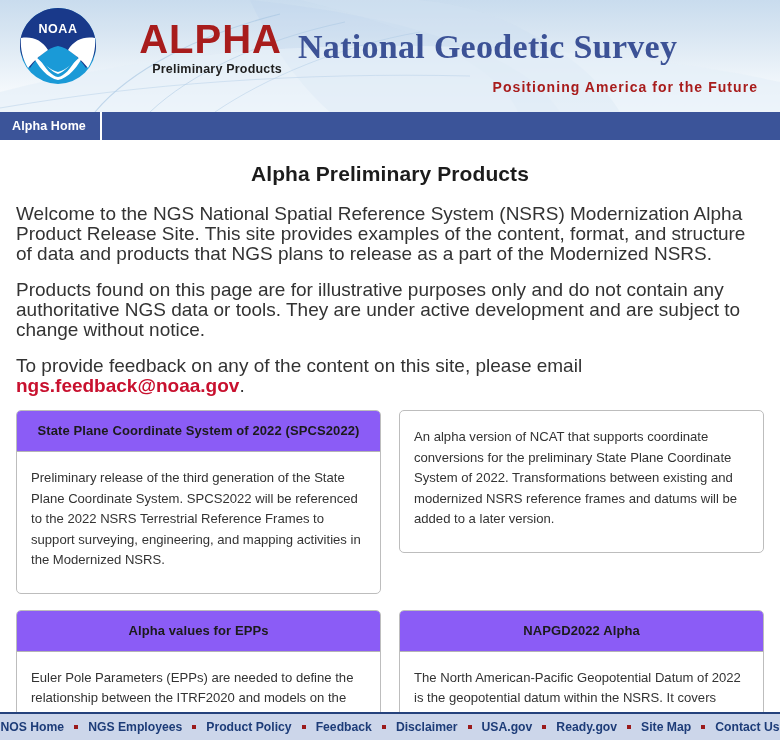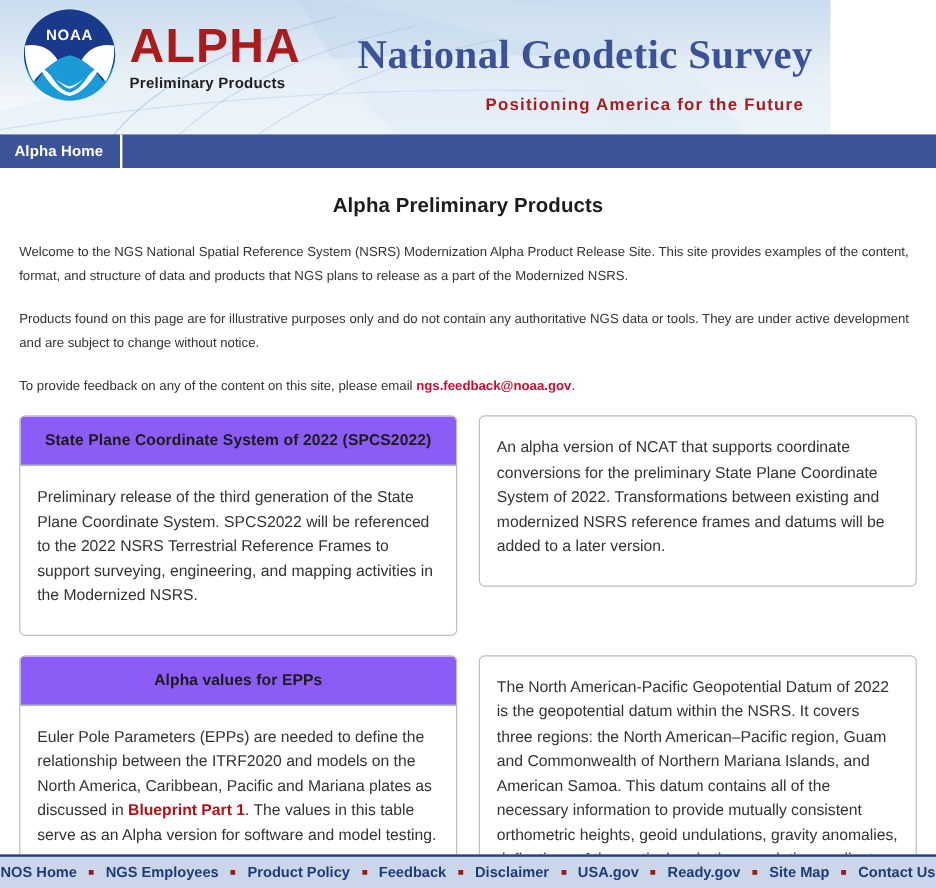--- a/index.html
+++ b/index.html
@@ -15,45 +15,45 @@
     background: #ffffff;
     font-family: "Liberation Sans", sans-serif;
     font-size: 13px;
     color: #333333;
     position: relative;
   }
 
   
   .site-header {
     position: relative;
-    width: 692px;
+    width: 780px;
     height: 112px;
     background: linear-gradient(to bottom, #c9dcee 0%, #d7e5f2 28%, #e9f1f8 60%, #f7fafd 85%, #fdfefe 100%);
     overflow: hidden;
   }
   .header-swoosh {
     position: absolute;
     inset: 0;
     width: 780px;
     height: 112px;
     pointer-events: none;
   }
   .noaa-logo {
     position: absolute;
     left: 18px;
     top: 6px;
     width: 80px;
     height: 85px;
   }
   .alpha-wordmark {
     position: absolute;
-    left: 108px;
+    left: 122px;
     top: 18px;
     width: 160px;
-    text-align: left;
+    text-align: right;
   }
   .alpha-title {
     font-family: "Liberation Sans", sans-serif;
     font-size: 40px;
     font-weight: bold;
     color: #a81c1c;
     letter-spacing: 1px;
     line-height: 42px;
     white-space: nowrap;
   }
@@ -112,28 +112,28 @@
   }
 
   
   .main {
     position: relative;
     width: 780px;
     padding: 0 16px;
   }
   .page-title {
     text-align: center;
-    font-size: 17px;
+    font-size: 21px;
     font-weight: bold;
     color: #1c1c1c;
     margin: 22px 0 18px 0;
     letter-spacing: 0.1px;
   }
   .intro-para {
-    font-size: 11px;
+    font-size: 19px;
     line-height: 20px;
     color: #333333;
     margin: 0 0 16px 0;
   }
   .intro-para:last-of-type { margin-bottom: 14px; }
   .email-link {
     color: #c8102e;
     font-weight: bold;
     text-decoration: none;
     cursor: pointer;
@@ -272,20 +272,21 @@
     <div class="card">
       <div class="card-body">An alpha version of NCAT that supports coordinate conversions for the preliminary State Plane Coordinate System of 2022. Transformations between existing and modernized NSRS reference frames and datums will be added to a later version.</div>
     </div>
 
     <div class="card">
       <div class="card-header">Alpha values for EPPs</div>
       <div class="card-body"><span>Euler Pole Parameters (EPPs) are needed to define the relationship between the ITRF2020 and models on the North America, Caribbean, Pacific and Mariana plates as discussed in </span><a class="blueprint-link">Blueprint Part 1</a><span>. The values in this table serve as an Alpha version for software and model testing.</span></div>
     </div>
 
     <div class="card">
+      <div class="card-header">NAPGD2022 Alpha</div>
       <div class="card-body card-body-tall">The North American-Pacific Geopotential Datum of 2022 is the geopotential datum within the NSRS. It covers three regions: the North American–Pacific region, Guam and Commonwealth of Northern Mariana Islands, and American Samoa. This datum contains all of the necessary information to provide mutually consistent orthometric heights, geoid undulations, gravity anomalies, deflections of the vertical and other geodetic coordinates related to the gravity field.</div>
     </div>
 
   </div>
 </div>
 
 <div class="site-footer">
   <div class="footer-links">
     <a class="footer-link">NOS Home</a>
     <span class="footer-sep"></span>

